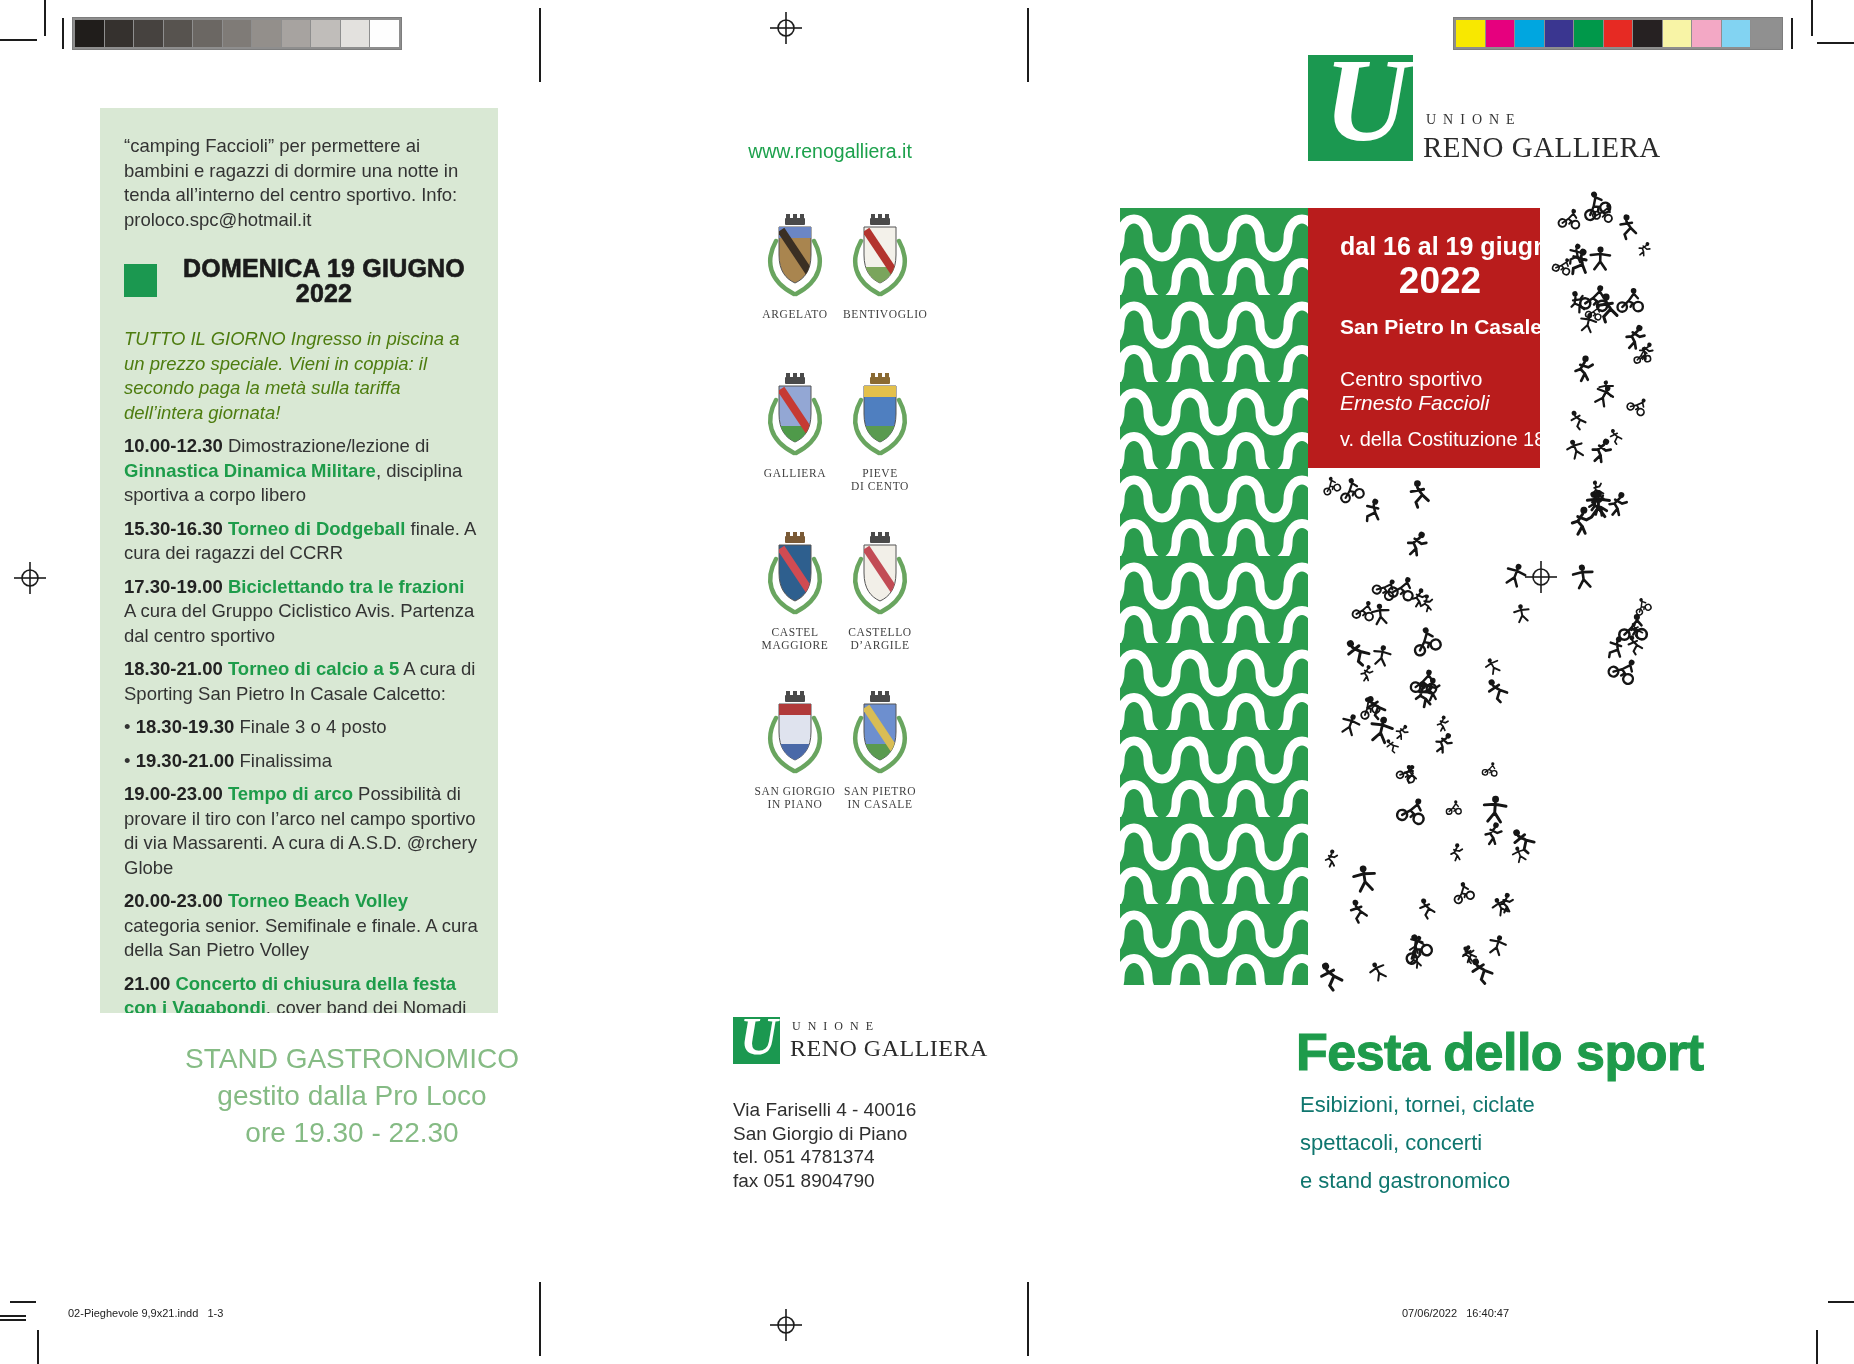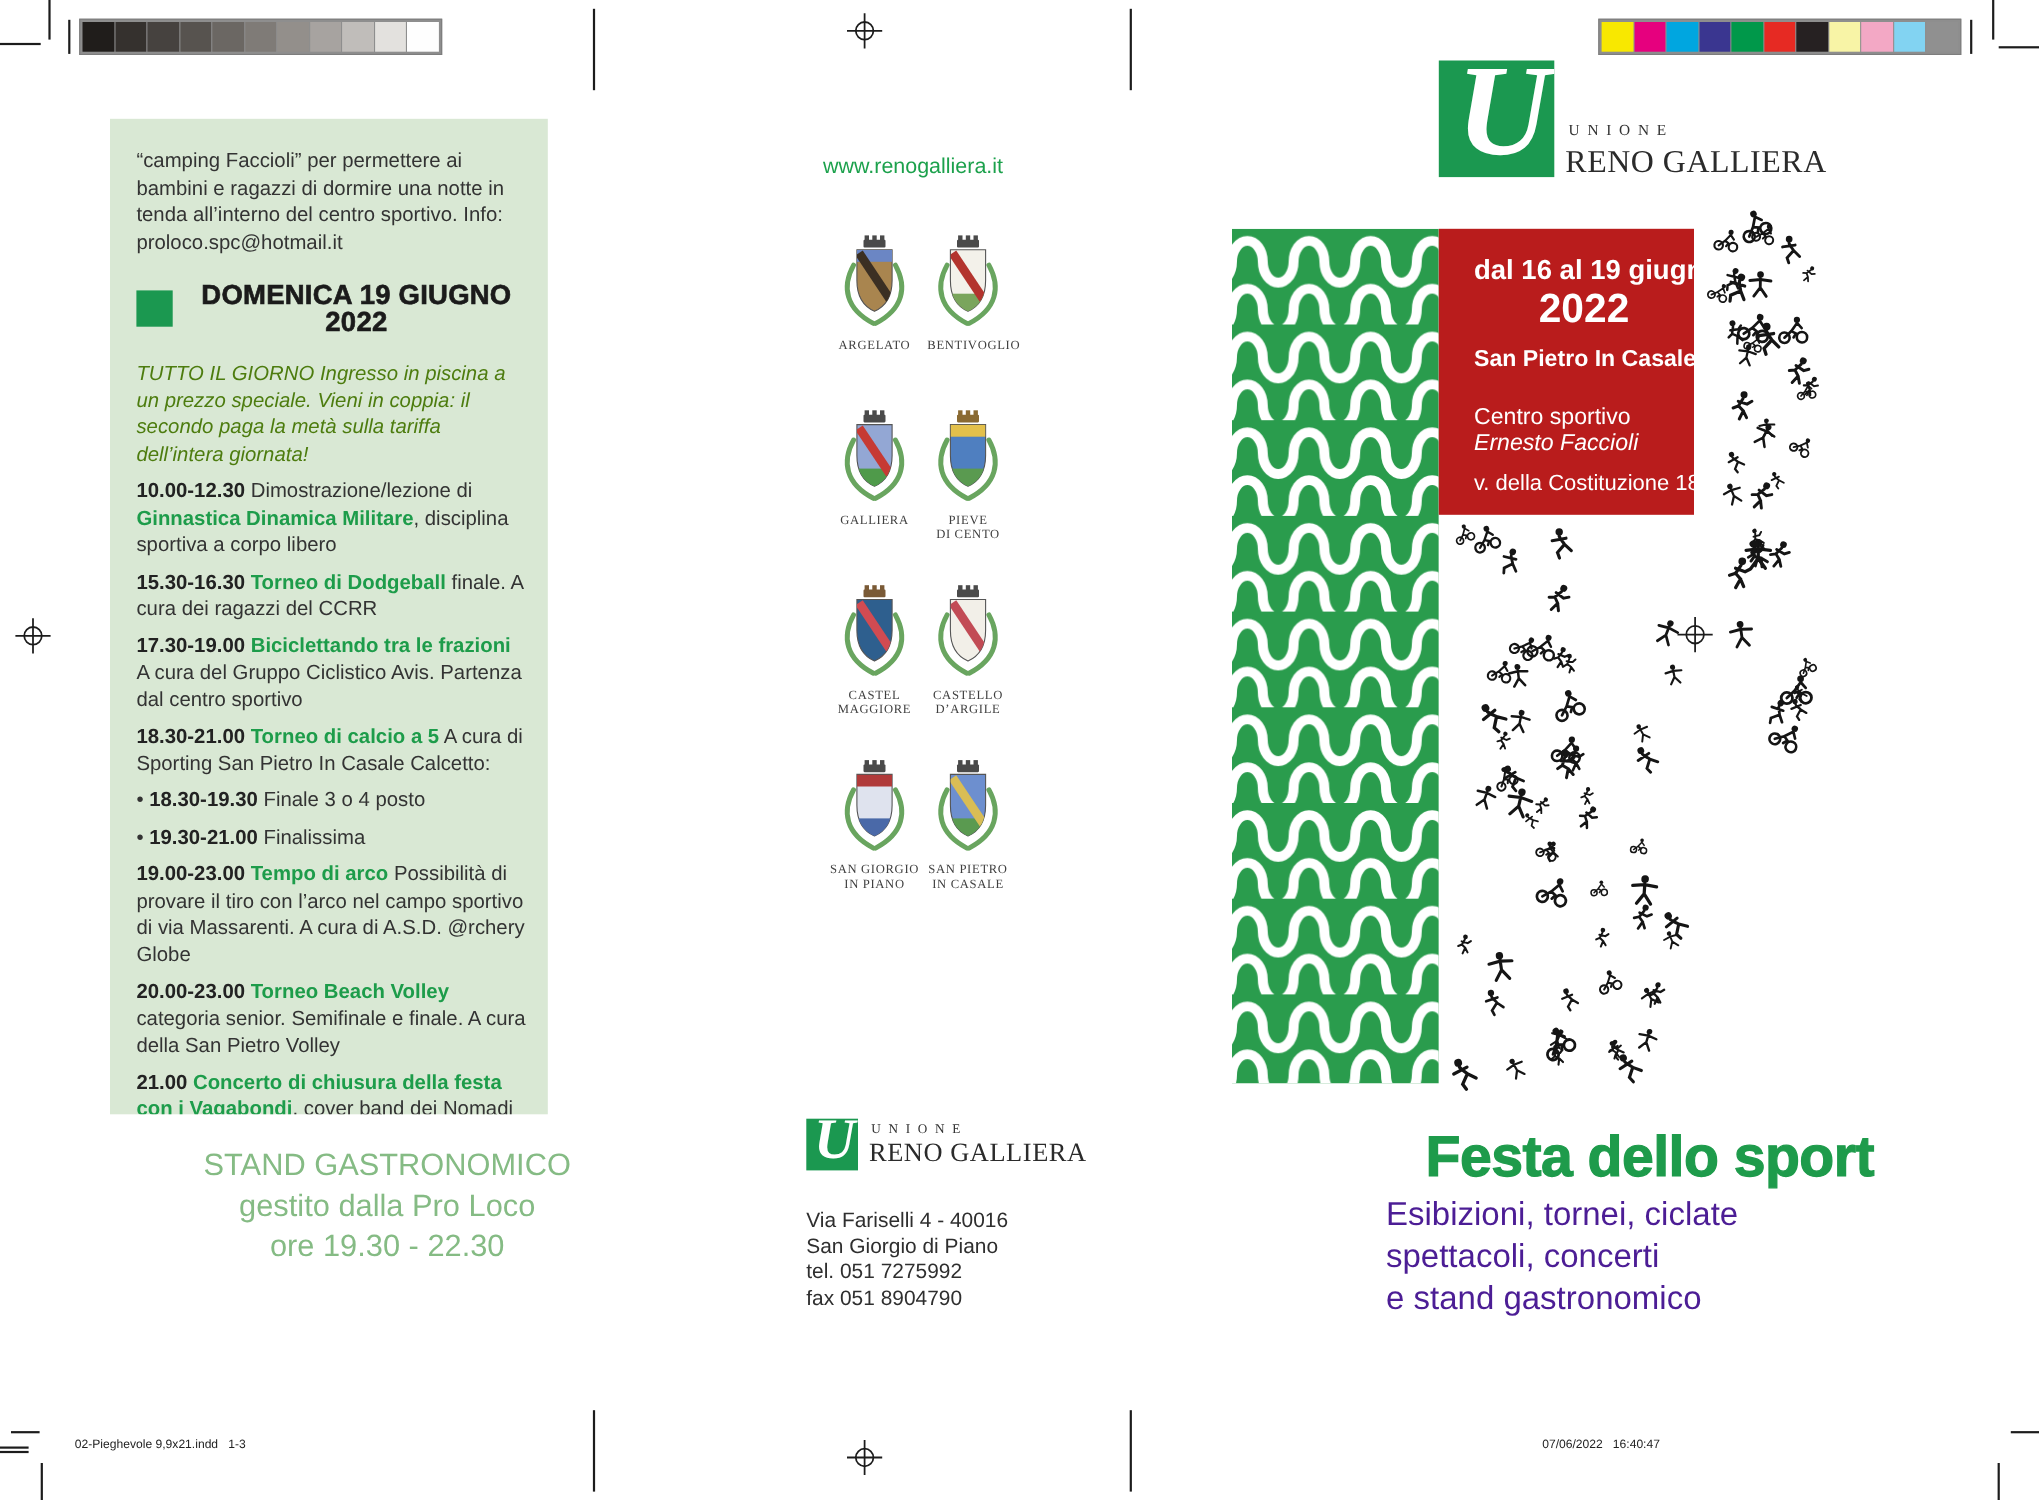--- a/index.html
+++ b/index.html
@@ -48,21 +48,21 @@
             padding:24px 0 0 32px;box-sizing:border-box;}
   .sage-box div{white-space:nowrap;}
   .ev1{font-size:25px;font-weight:bold;}
   .ev2{font-size:37px;font-weight:bold;line-height:40px;text-align:center;}
   .ev3{font-size:21px;font-weight:bold;margin-top:14px;}
   .ev4{font-size:21px;margin-top:28px;}
   .ev5{font-size:21px;font-style:italic;}
   .ev6{font-size:20px;margin-top:13px;}
   .title{left:1296px;top:1012px;font-size:52px;font-weight:bold;color:#1e9b4b;
          -webkit-text-stroke:1.1px #1e9b4b;letter-spacing:-.5px;margin-top:10px;}
-  .subtitle{left:1260px;top:1086px;font-size:30px;line-height:38px;color:#4c1d95;}
+  .subtitle{left:1300px;top:1086px;font-size:22px;line-height:38px;color:#0f766e;}
 </style>
 </head>
 <body>
 
 <div class="page">
 
   <div class="abs calbar" id="graybar" style="left:72px;top:17px;width:330px;height:33px;">
       <div class="sq" style="background: rgb(32, 29, 27);"></div>
       <div class="sq" style="background: rgb(53, 49, 46);"></div>
       <div class="sq" style="background: rgb(70, 66, 63);"></div>
@@ -333,21 +333,21 @@
     </div>
 
   <div class="abs ulogo" style="left:733px;top:1017px;width:47px;height:47px;">
     <span style="font-size:52px;line-height:40px;margin-left:7px;">U</span>
   </div>
   <div class="abs logo-unione" style="left:792px;top:1019px;font-size:12px;">UNIONE</div>
   <div class="abs logo-reno" style="left:790px;top:1035px;font-size:24px;">RENO GALLIERA</div>
   <div class="abs address">
       <div>Via Fariselli 4 - 40016</div>
       <div>San Giorgio di Piano</div>
-      <div>tel. 051 7275992</div>
+      <div>tel. 051 4781374</div>
       <div>fax 051 8904790</div>
     </div>
 
   <div class="abs ulogo" style="left:1308px;top:55px;width:105px;height:106px;">
     <span style="font-size:118px;line-height:92px;margin-left:16px;">U</span>
   </div>
   <div class="abs logo-unione" style="left:1426px;top:112px;font-size:14px;">UNIONE</div>
   <div class="abs logo-reno" style="left:1423px;top:131px;font-size:29px;">RENO GALLIERA</div>
 
   <svg class="abs wave-block" width="188" height="777" viewBox="0 0 188 777">

